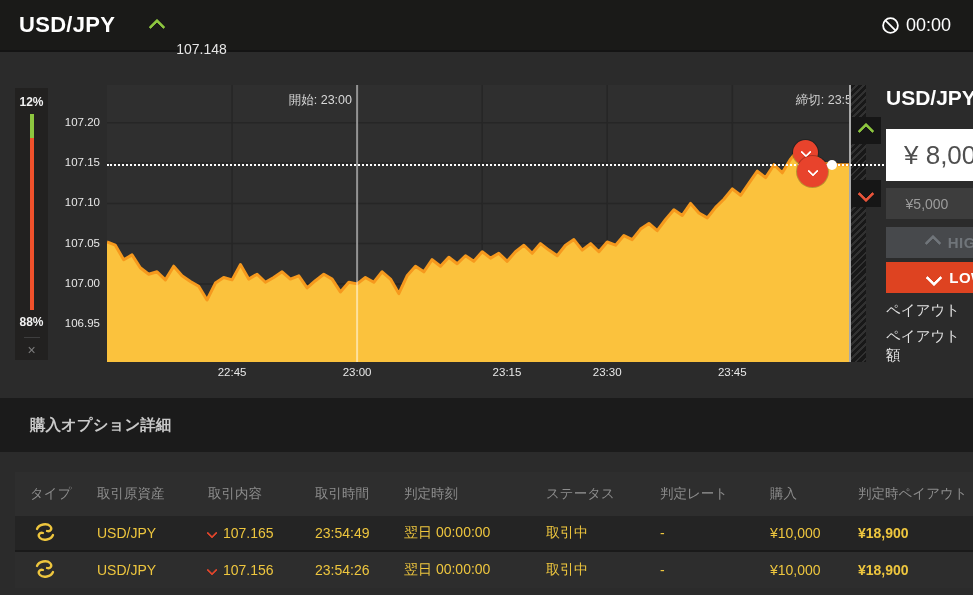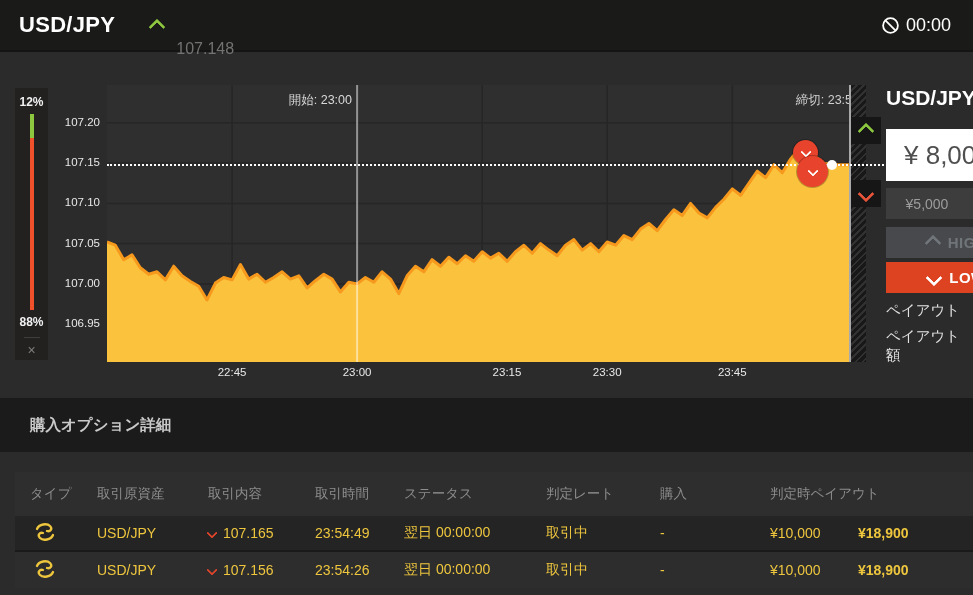--- a/index.html
+++ b/index.html
@@ -3,21 +3,21 @@
 <meta charset="utf-8">
 <style>
   html,body{margin:0;padding:0;background:#2b2b2b;}
   body{font-family:"Liberation Sans","DejaVu Sans",sans-serif;}
   .screen{position:relative;width:973px;height:595px;overflow:hidden;background:#2b2b2b;}
 
   
   .topbar{position:absolute;left:0;top:0;width:973px;height:52px;background:#1a1a18;
           display:flex;align-items:center;border-bottom:2px solid #141414;box-sizing:border-box;}
   .topbar .symbol{color:#fff;font-size:22px;font-weight:bold;margin-left:19px;letter-spacing:.3px;}
-  .topbar .price{color:#737373;font-size:16px;margin-left:13px;margin-top:48px;}
+  .topbar .price{color:#e5e5e5;font-size:14px;margin-left:13px;margin-top:48px;}
   .topbar .spacer{flex:1;}
   .timer{display:flex;align-items:center;gap:6px;margin-right:22px;color:#fff;font-size:18px;}
 
   
   .chev{display:inline-block;width:9px;height:9px;border-right:3.5px solid currentColor;
         border-bottom:3.5px solid currentColor;border-radius:1px;}
   .chev.up{transform:rotate(-135deg);}
   .chev.down{transform:rotate(45deg);}
   .chev.small{width:6px;height:6px;border-width:2.6px;}
   .topbar .chev{margin-left:36px;position:relative;top:2px;}
@@ -177,20 +177,21 @@
 
   <div class="section-bar">
     <div class="t">購入オプション詳細</div>
   </div>
   <div class="dtable">
     <div class="trow thead" id="thead">
         <div class="cell">タイプ</div>
         <div class="cell">取引原資産</div>
         <div class="cell">取引内容</div>
         <div class="cell">取引時間</div>
+        <div class="cell">判定時刻</div>
         <div class="cell">ステータス</div>
         <div class="cell">判定レート</div>
         <div class="cell">購入</div>
         <div class="cell">判定時ペイアウト</div>
       </div>
     <div class="tbody" id="tbody">
         <div class="trow">
           <div class="cell"><svg width="30" height="24" viewBox="0 0 30 24">
   <path d="M7 9 C9 4,17 3,20 6 C23 9,20 12,17 11" fill="none" stroke="#eec63e" stroke-width="2.3" stroke-linecap="round"></path>
   <path d="M23 15 C21 20,13 21,10 18 C7 15,10 12,13 13" fill="none" stroke="#eec63e" stroke-width="2.3" stroke-linecap="round"></path>

